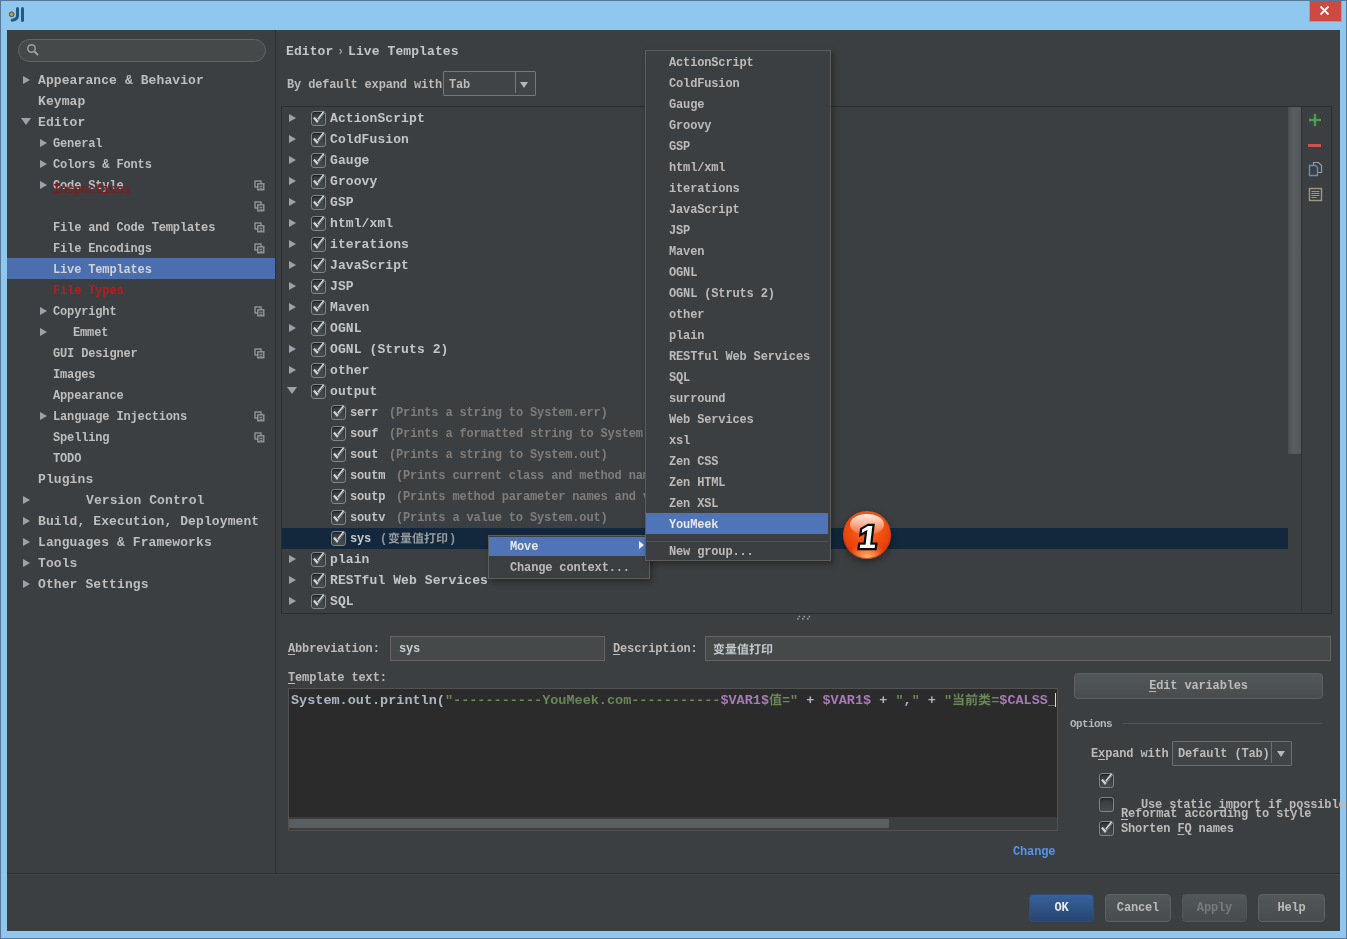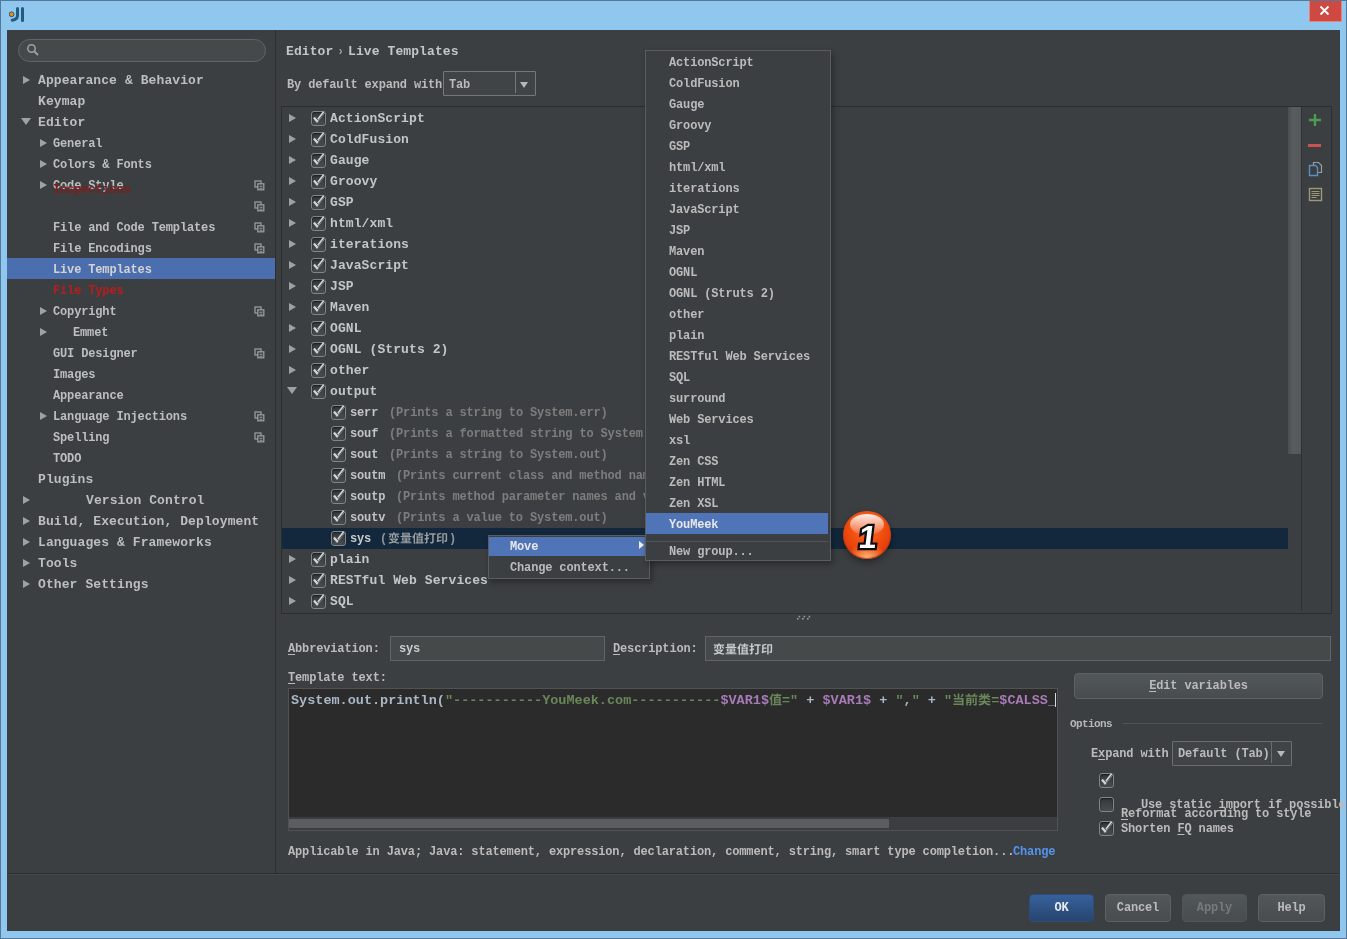--- a/index.html
+++ b/index.html
@@ -419,21 +419,20 @@
           <g transform="translate(0,880) scale(1,-1)">
             <path d="M583 513V103H693V513ZM783 541V43C783 30 778 26 762 26C746 25 693 25 642 27C660 -4 679 -54 685 -86C758 -87 812 -84 851 -66C890 -47 901 -17 901 42V541ZM697 853C677 806 645 747 615 701H336L391 720C374 758 333 812 297 851L183 811C211 778 241 735 259 701H45V592H955V701H752C776 736 803 775 827 814ZM382 272V207H213V272ZM382 361H213V423H382ZM100 524V-84H213V119H382V30C382 18 378 14 365 14C352 13 311 13 275 15C290 -12 307 -57 313 -87C375 -87 420 -85 454 -68C487 -51 497 -22 497 28V524Z" fill="currentColor"></path>
           </g>
         </svg><svg style="display:inline-block;vertical-align:-2px;" width="13" height="13" viewBox="0 0 1000 1000">
           <g transform="translate(0,880) scale(1,-1)">
             <path d="M162 788C195 751 230 702 251 664H64V554H346C267 492 153 442 38 416C63 392 98 346 115 316C237 351 352 416 438 499V375H559V477C677 423 811 358 884 317L943 414C871 452 746 507 636 554H939V664H739C772 699 814 749 853 801L724 837C702 792 664 731 631 690L707 664H559V849H438V664H303L370 694C351 735 306 793 266 833ZM436 355C433 325 429 297 424 271H55V160H377C326 95 228 50 31 23C54 -5 83 -57 93 -90C328 -50 442 20 500 120C584 2 708 -62 901 -88C916 -53 948 -1 975 25C804 39 683 82 608 160H948V271H551C556 298 559 326 562 355Z" fill="currentColor"></path>
           </g>
         </svg>=</span><span style="color:#a87bb8;">$CALSS_</span></div>
 <div class="abs" style="left:1054.5px;top:693px;width:1.6px;height:14px;background:#d8d8d8;"></div>
 <div class="abs" style="left:289px;top:819px;width:600px;height:9px;background:#5b5e60;border-radius:1px;"></div>
-<div class="t" style="left:288px;top:846px;">Applicable in Java; Java: statement, expression, declaration, comment, string, smart type completion...</div>
 <div class="t" style="left:1013px;top:846px;color:#5394ec;">Change</div>
 <div class="btn" style="left:1074px;top:673px;width:247px;height:24px;line-height:24px;"><u>E</u>dit variables</div>
 <div class="ts" style="left:1070px;top:719px;">Options</div>
 <div class="abs" style="left:1122px;top:723px;width:200px;height:1px;background:#525252;"></div>
 <div class="t" style="left:1091px;top:748px;">E<u>x</u>pand with</div>
 <div class="abs" style="left:1172px;top:741px;width:118px;height:23px;background:#404446;border:1px solid #6b6e71;border-radius:1px;"></div>
 <div class="t" style="left:1178px;top:748px;">Default (Tab)</div>
 <div class="abs" style="left:1271px;top:742px;width:1px;height:21px;background:#6b6e71;"></div>
 <div style="position:absolute;left:1277px;top:751px;width:0;height:0;border-top:6px solid #b6b8ba;border-left:4px solid transparent;border-right:4px solid transparent;"></div>
 <div class="cb" style="left:1099px;top:772.5px;"></div>

